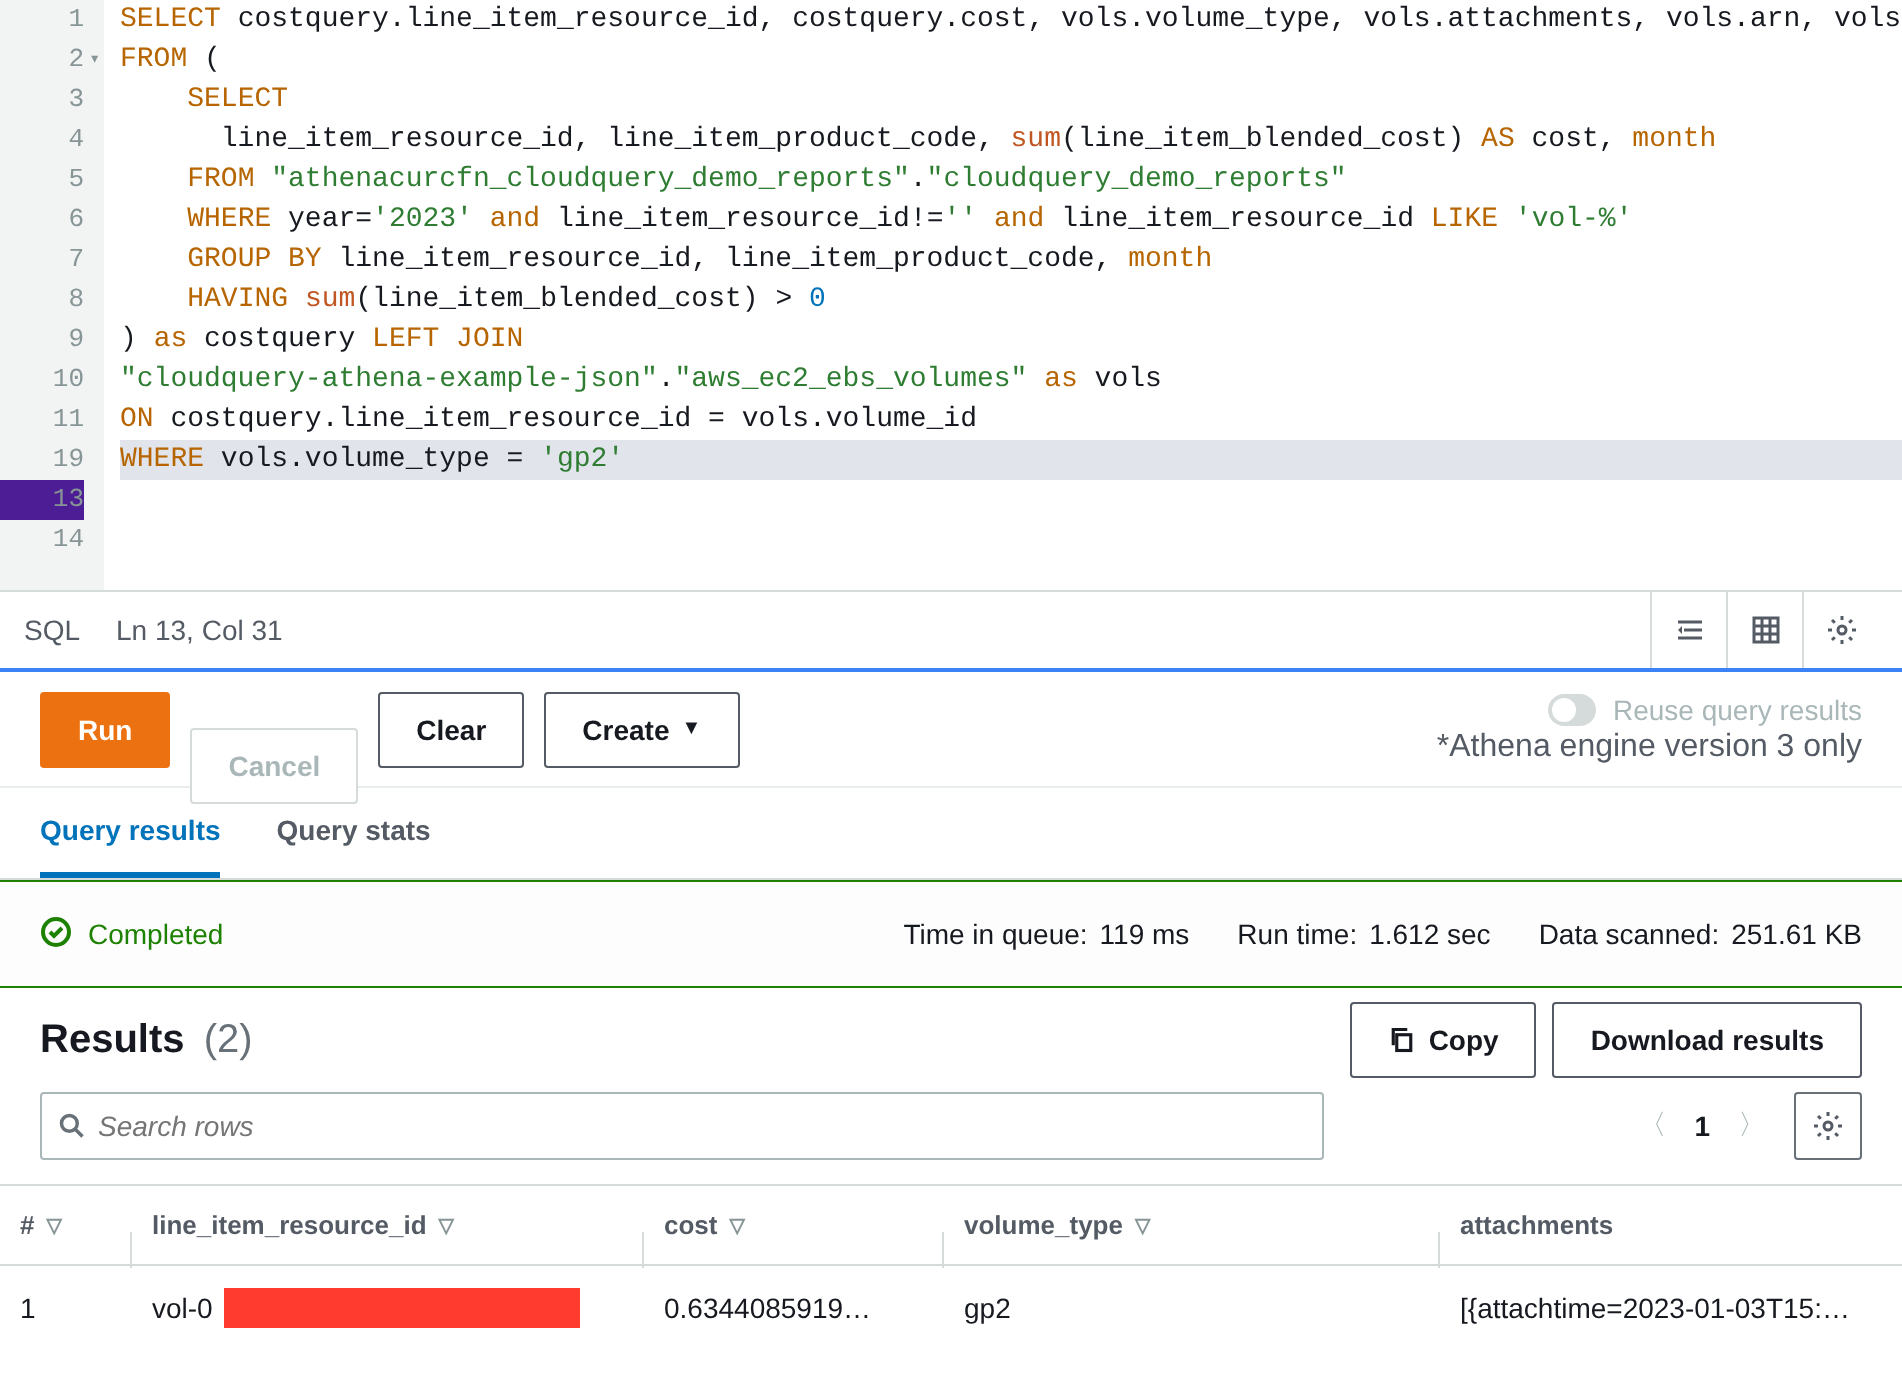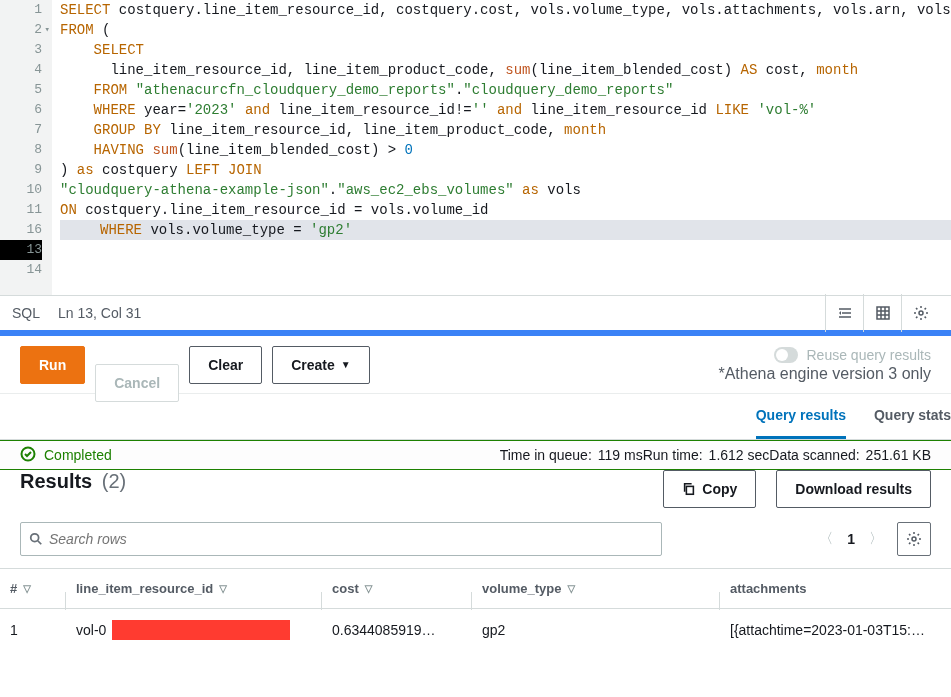--- a/index.html
+++ b/index.html
@@ -27,50 +27,50 @@
   position: absolute;
   left: 0; top: 0; bottom: 0;
   width: 52px;
   background: #f2f3f3;
   color: #879596;
   text-align: right;
   padding-right: 10px;
   font-size: 13px;
 }
 .gutter .ln { height: 20px; }
-.gutter .ln.hi { background: #000000; }
+.gutter .ln.hi { background: #4c1d95; }
 .gutter .fold { position: relative; }
 .gutter .fold::after {
   content: "▾";
   position: absolute;
   right: -8px;
   font-size: 9px;
   color: #879596;
 }
 .code-body {
   position: absolute;
   left: 52px; right: 0; top: 0; bottom: 0;
   padding-left: 8px;
   overflow-x: auto;
 }
 .code-body .line { height: 20px; white-space: pre; }
-.code-body .line.hi { background: #e1e4ea; padding-left: 40px; }
+.code-body .line.hi { background: #e1e4ea; }
 .kw { color: #b76500; }
 .fn { color: #c05621; }
 .str { color: #2e7d32; }
 .op { color: #b76500; }
 .num { color: #0073bb; }
 .id { color: #16191f; }
 
 
 .statusbar {
   height: 40px;
   display: flex;
   align-items: center;
-  border-bottom: 6px solid #3b82f6;
+  border-bottom: 2px solid #3b82f6;
   padding: 0 12px;
 }
 .statusbar .lang { margin-right: 18px; color: #545b64; }
 .statusbar .pos { color: #545b64; }
 .statusbar .spacer { flex: 1; }
 .sb-icon {
   width: 38px; height: 38px;
   display: flex; align-items: center; justify-content: center;
   border-left: 1px solid #d5dbdb;
   color: #545b64;
@@ -115,51 +115,50 @@
 .reuse-note { font-size: 16px; color: #545b64; }
 
 
 .tabs {
   height: 46px;
   display: flex;
   align-items: stretch;
   border-bottom: 1px solid #d5dbdb;
   padding-left: 20px;
   gap: 28px;
-  justify-content: flex-end;
 }
 .tab {
   display: flex; align-items: center;
   font-weight: 700; color: #545b64;
   border-bottom: 3px solid transparent;
 }
 .tab.active { color: #0073bb; border-bottom-color: #0073bb; }
 
 
 .statusstrip {
-  height: 30px;
+  height: 54px;
   border: 1px solid #1d8102;
   border-left: none; border-right: none;
   background: #fdfdfd;
   display: flex; align-items: center;
   padding: 0 20px;
   color: #16191f;
 }
 .statusstrip .check { color: #1d8102; margin-right: 8px; }
 .statusstrip .label { color: #1d8102; font-weight: 400; }
 .statusstrip .spacer { flex: 1; }
-.statusstrip .metric { }
+.statusstrip .metric { margin-left: 24px; }
 .statusstrip .mv { margin-left: 6px; }
 
 
 .results-head {
   height: 52px;
-  display: flex; align-items: flex-start;
+  display: flex; align-items: center;
   padding: 0 20px;
-  gap: 20px;
+  gap: 8px;
 }
 .results-head h2 { font-size: 20px; font-weight: 700; }
 .results-head .count { color: #687078; font-weight: 400; margin-left: 4px; }
 .results-head .spacer { flex: 1; }
 
 
 .searchrow {
   display: flex; align-items: center;
   padding: 0 20px 12px;
   gap: 12px;
@@ -211,21 +210,21 @@
       <div class="ln fold">2</div>
       <div class="ln">3</div>
       <div class="ln">4</div>
       <div class="ln">5</div>
       <div class="ln">6</div>
       <div class="ln">7</div>
       <div class="ln">8</div>
       <div class="ln">9</div>
       <div class="ln">10</div>
       <div class="ln">11</div>
-      <div class="ln">16</div>
+      <div class="ln">19</div>
       <div class="ln hi">13</div>
       <div class="ln">14</div>
     </div>
   <div class="code-body" id="codebody">
       <div class="line"><span class="kw">SELECT</span><span class="id"> costquery.line_item_resource_id, costquery.cost, vols.volume_type, vols.attachments, vols.arn, vols.tags, vols.state, vols.snapshot_id, vols.</span></div>
       <div class="line"><span class="kw">FROM</span><span class="id"> (</span></div>
       <div class="line"><span class="id">    </span><span class="kw">SELECT</span></div>
       <div class="line"><span class="id">      line_item_resource_id, line_item_product_code, </span><span class="fn">sum</span><span class="id">(line_item_blended_cost) </span><span class="kw">AS</span><span class="id"> cost, </span><span class="kw">month</span></div>
       <div class="line"><span class="id">    </span><span class="kw">FROM</span><span class="id"> </span><span class="str">"athenacurcfn_cloudquery_demo_reports"</span><span class="id">.</span><span class="str">"cloudquery_demo_reports"</span></div>
       <div class="line"><span class="id">    </span><span class="kw">WHERE</span><span class="id"> year=</span><span class="str">'2023'</span><span class="id"> </span><span class="op">and</span><span class="id"> line_item_resource_id!=</span><span class="str">''</span><span class="id"> </span><span class="op">and</span><span class="id"> line_item_resource_id </span><span class="kw">LIKE</span><span class="id"> </span><span class="str">'vol-%'</span></div>

